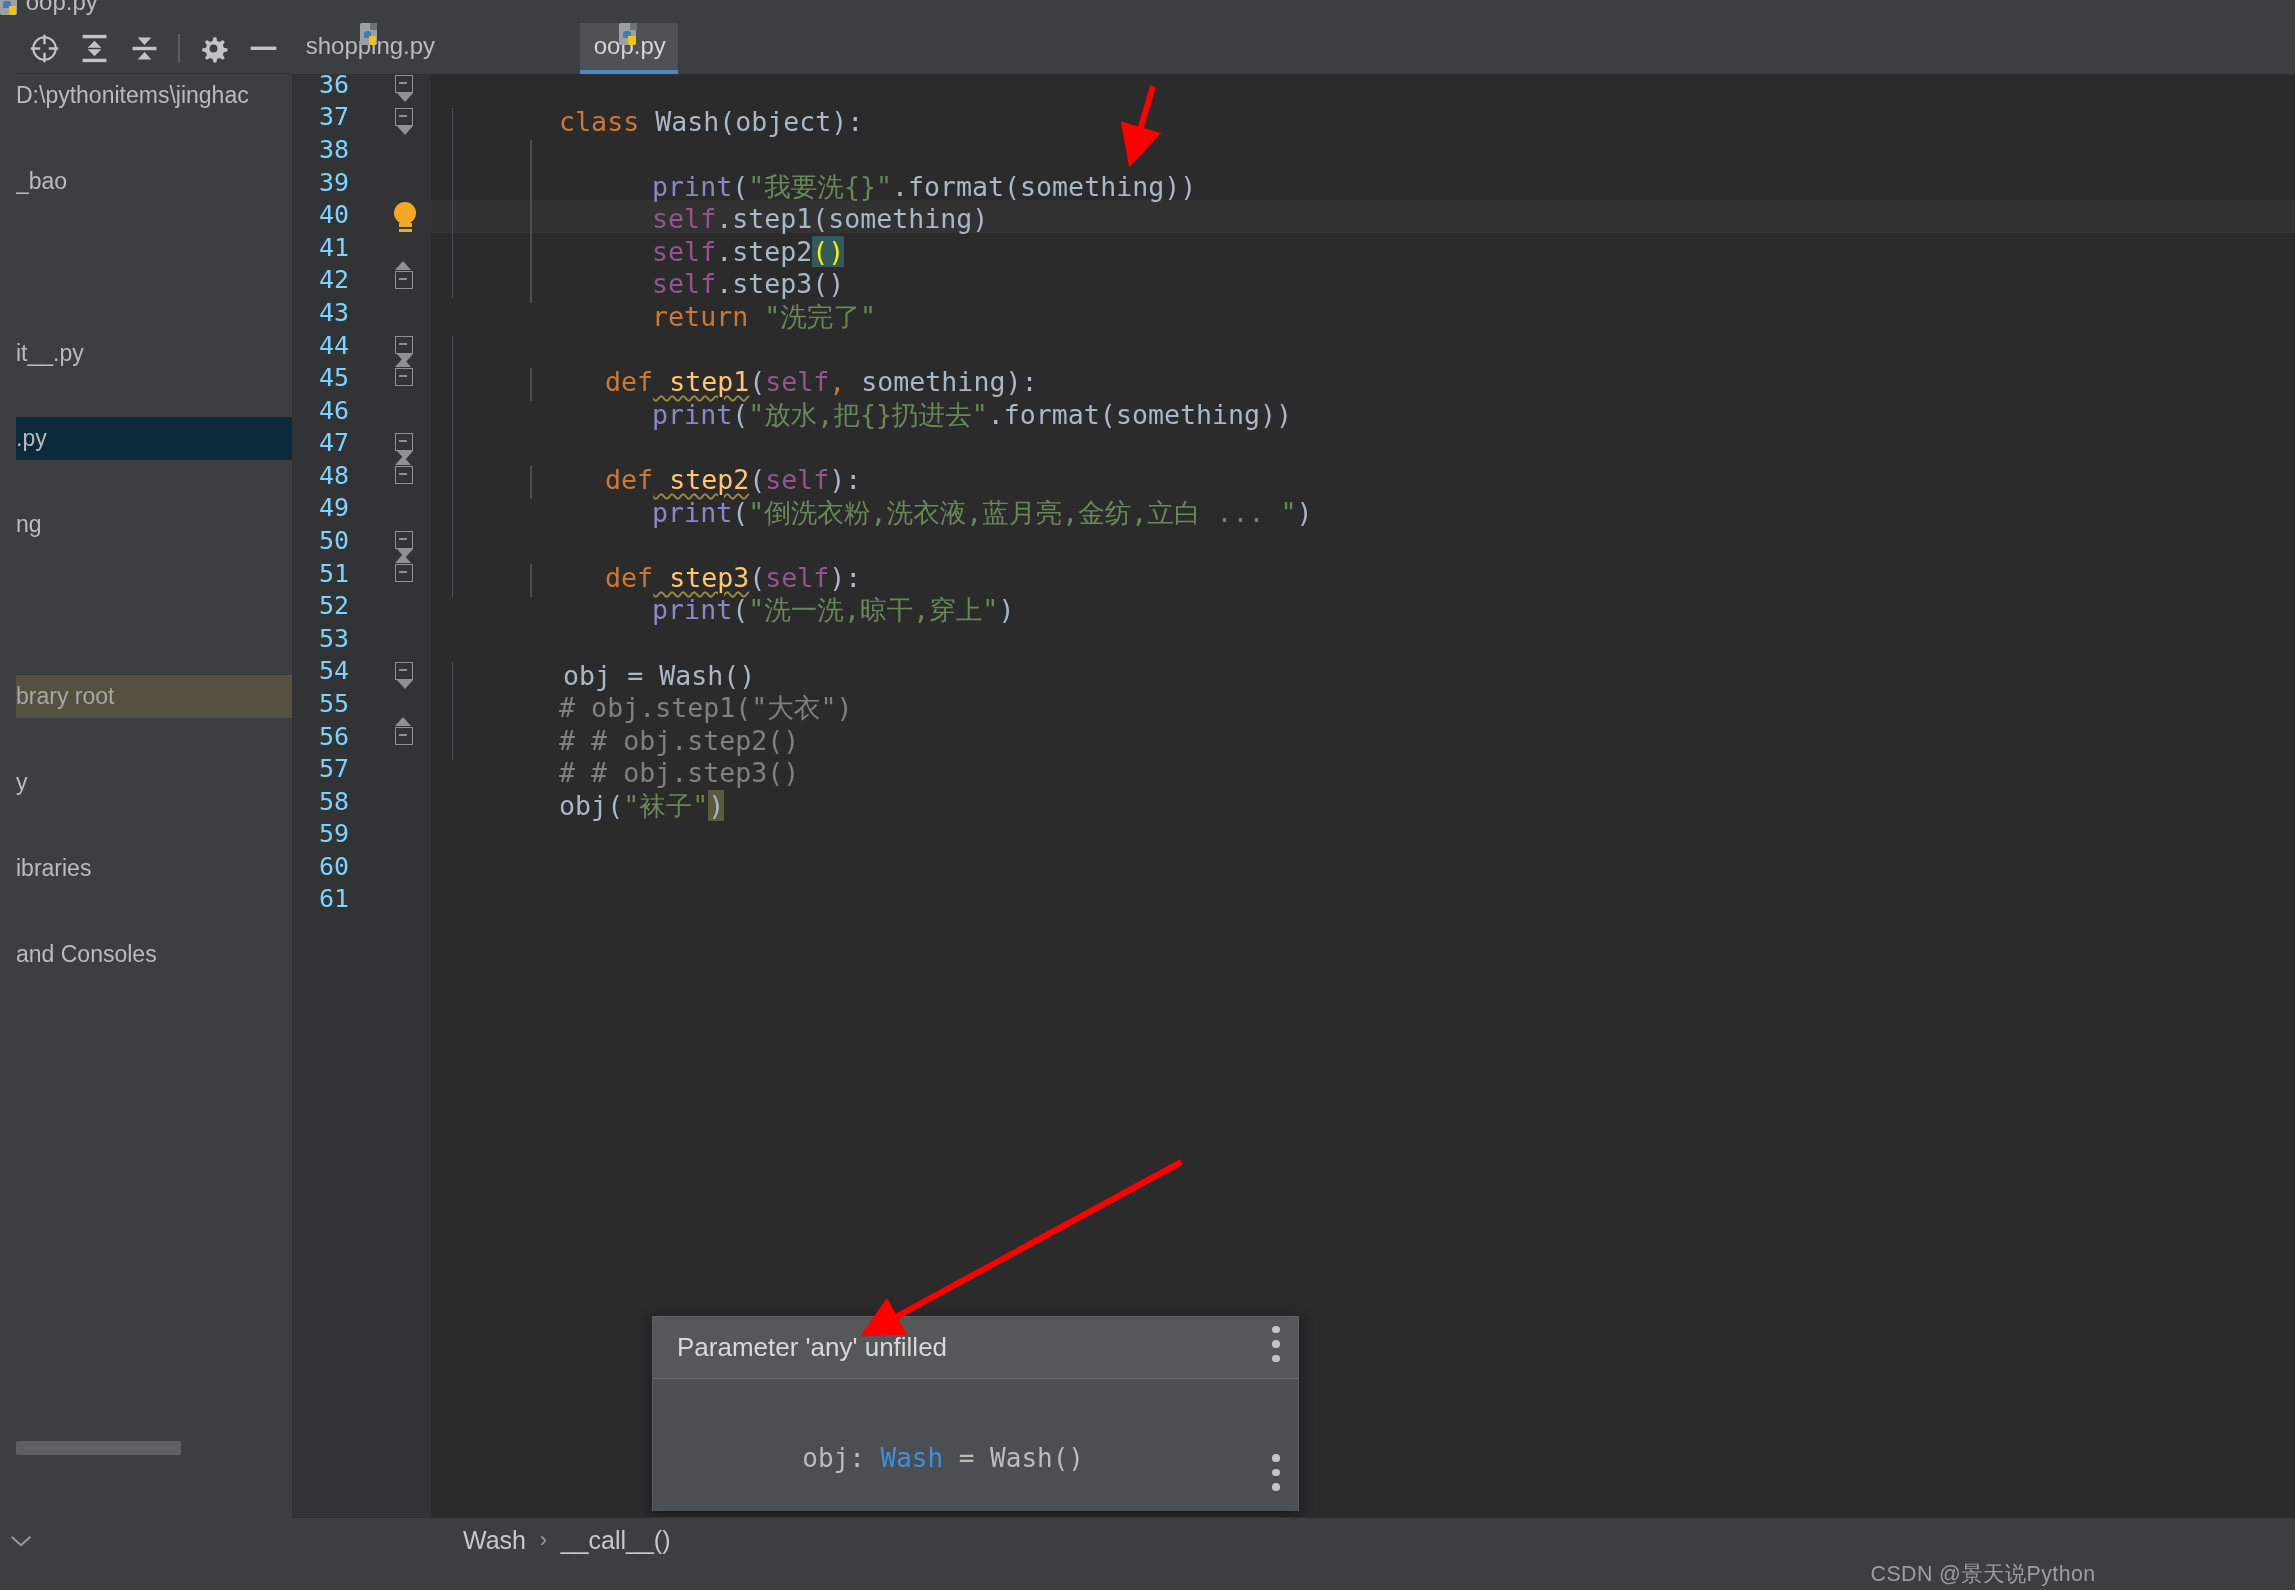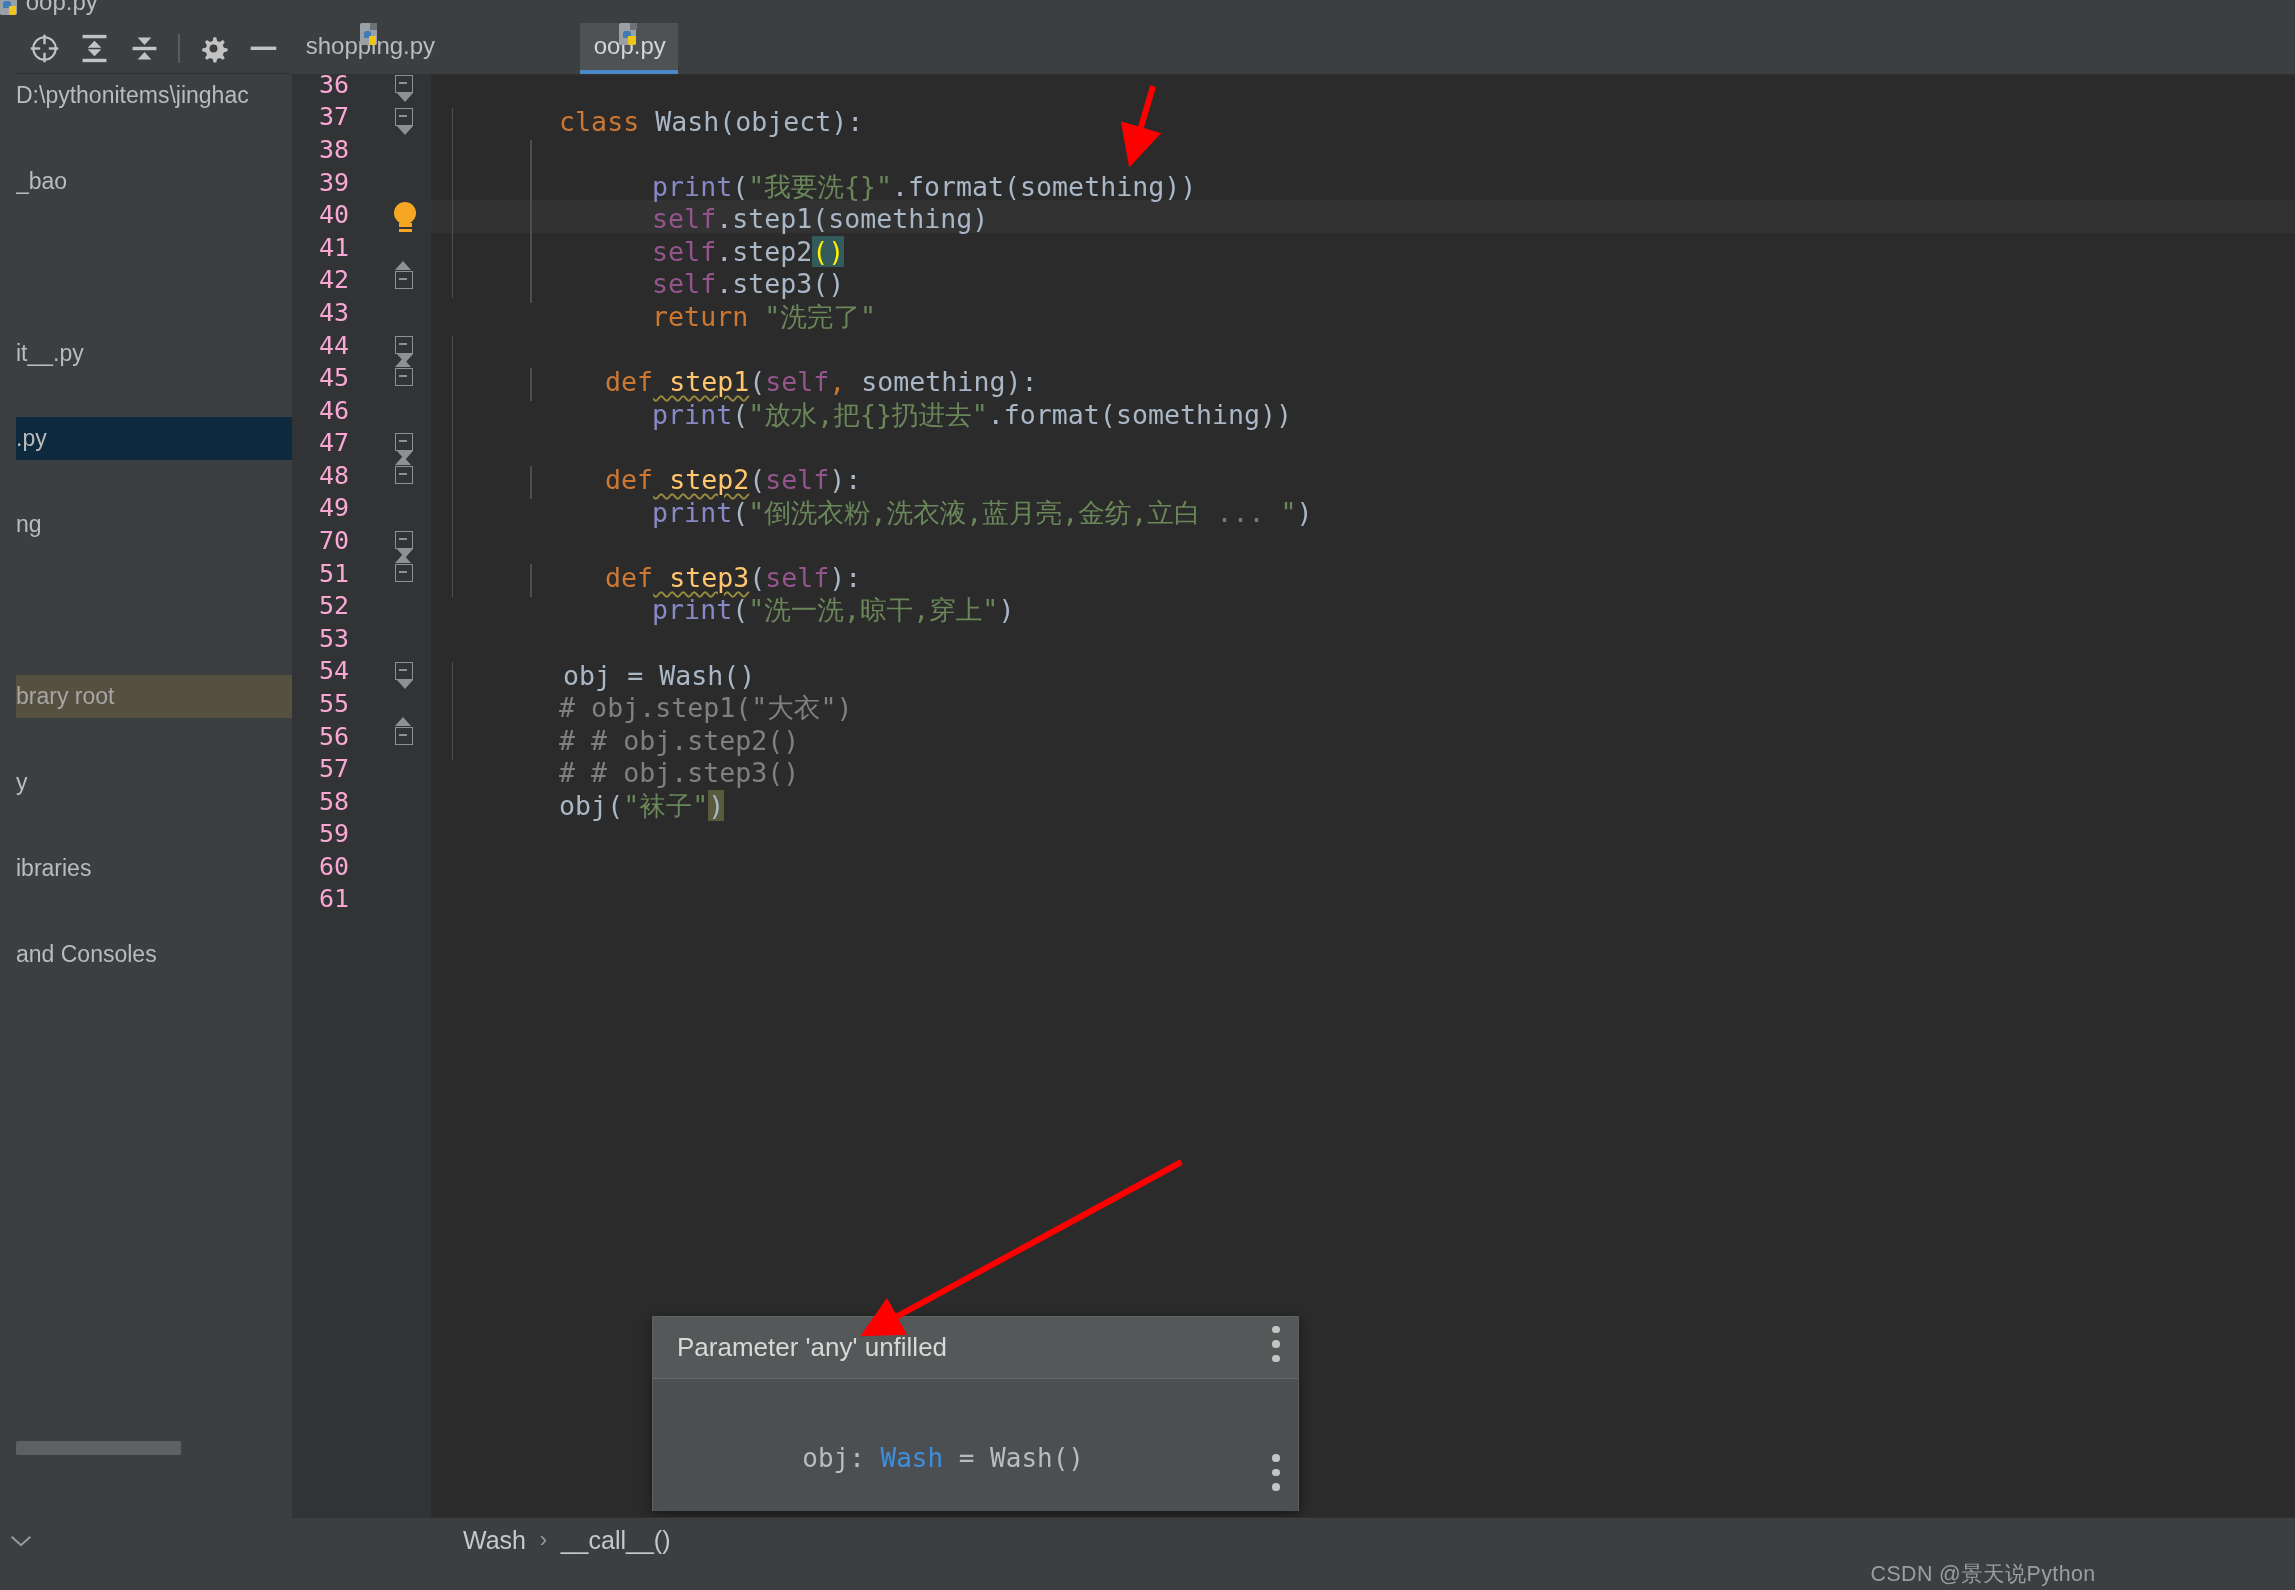--- a/index.html
+++ b/index.html
@@ -83,21 +83,21 @@
   .editor {
     position: absolute; left: 292px; top: 75px; width: 2003px; height: 1442px;
     background: #2b2b2b; overflow: hidden;
   }
   .gutter {
     position: absolute; left: 0; top: 0; width: 139px; height: 1442px;
     background: #313335;
   }
   .gutter-line {
     position: absolute; right: 82px; width: 103px; text-align: right;
-    font-family: "DejaVu Sans Mono", monospace; font-size: 25px; color: #f9a8d4;
+    font-family: "DejaVu Sans Mono", monospace; font-size: 25px; color: #7dd3fc;
   }
   .fold-mark {
     position: absolute; left: 103px; width: 22px; height: 22px;
   }
   .fold-box {
     position:absolute; left:0; top:0; width: 18px; height: 18px;
     border: 1.7px solid #8e9193;
   }
   .fold-box:after{content:"";position:absolute;left:3.4px;top:6px;width:7.7px;height:1.7px;background:#8e9193;}
   .fold-box.tri-down:before{
@@ -328,21 +328,21 @@
       <div class="gutter-line" style="top:125px">40</div>
       <div class="gutter-line" style="top:158px">41</div>
       <div class="gutter-line" style="top:190px">42</div>
       <div class="gutter-line" style="top:223px">43</div>
       <div class="gutter-line" style="top:256px">44</div>
       <div class="gutter-line" style="top:288px">45</div>
       <div class="gutter-line" style="top:321px">46</div>
       <div class="gutter-line" style="top:353px">47</div>
       <div class="gutter-line" style="top:386px">48</div>
       <div class="gutter-line" style="top:418px">49</div>
-      <div class="gutter-line" style="top:451px">70</div>
+      <div class="gutter-line" style="top:451px">50</div>
       <div class="gutter-line" style="top:484px">51</div>
       <div class="gutter-line" style="top:516px">52</div>
       <div class="gutter-line" style="top:549px">53</div>
       <div class="gutter-line" style="top:581px">54</div>
       <div class="gutter-line" style="top:614px">55</div>
       <div class="gutter-line" style="top:647px">56</div>
       <div class="gutter-line" style="top:679px">57</div>
       <div class="gutter-line" style="top:712px">58</div>
       <div class="gutter-line" style="top:744px">59</div>
       <div class="gutter-line" style="top:777px">60</div>

